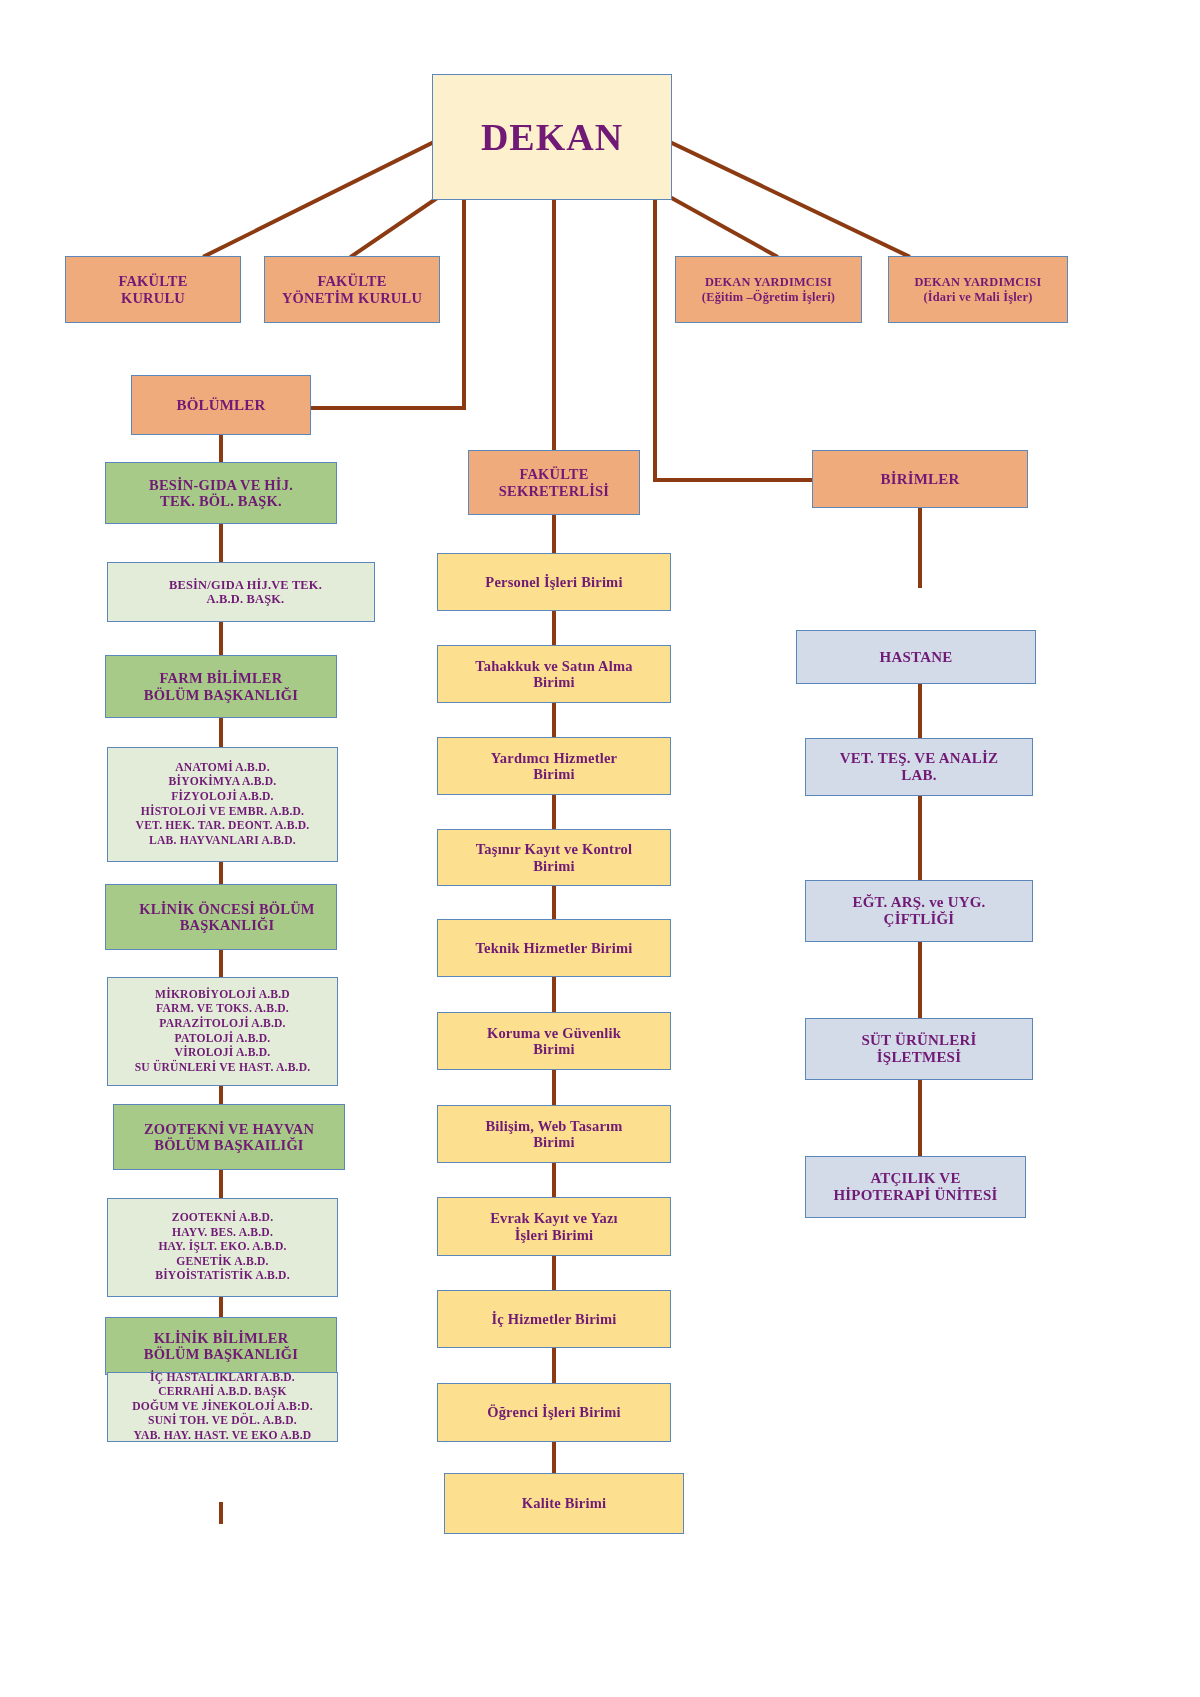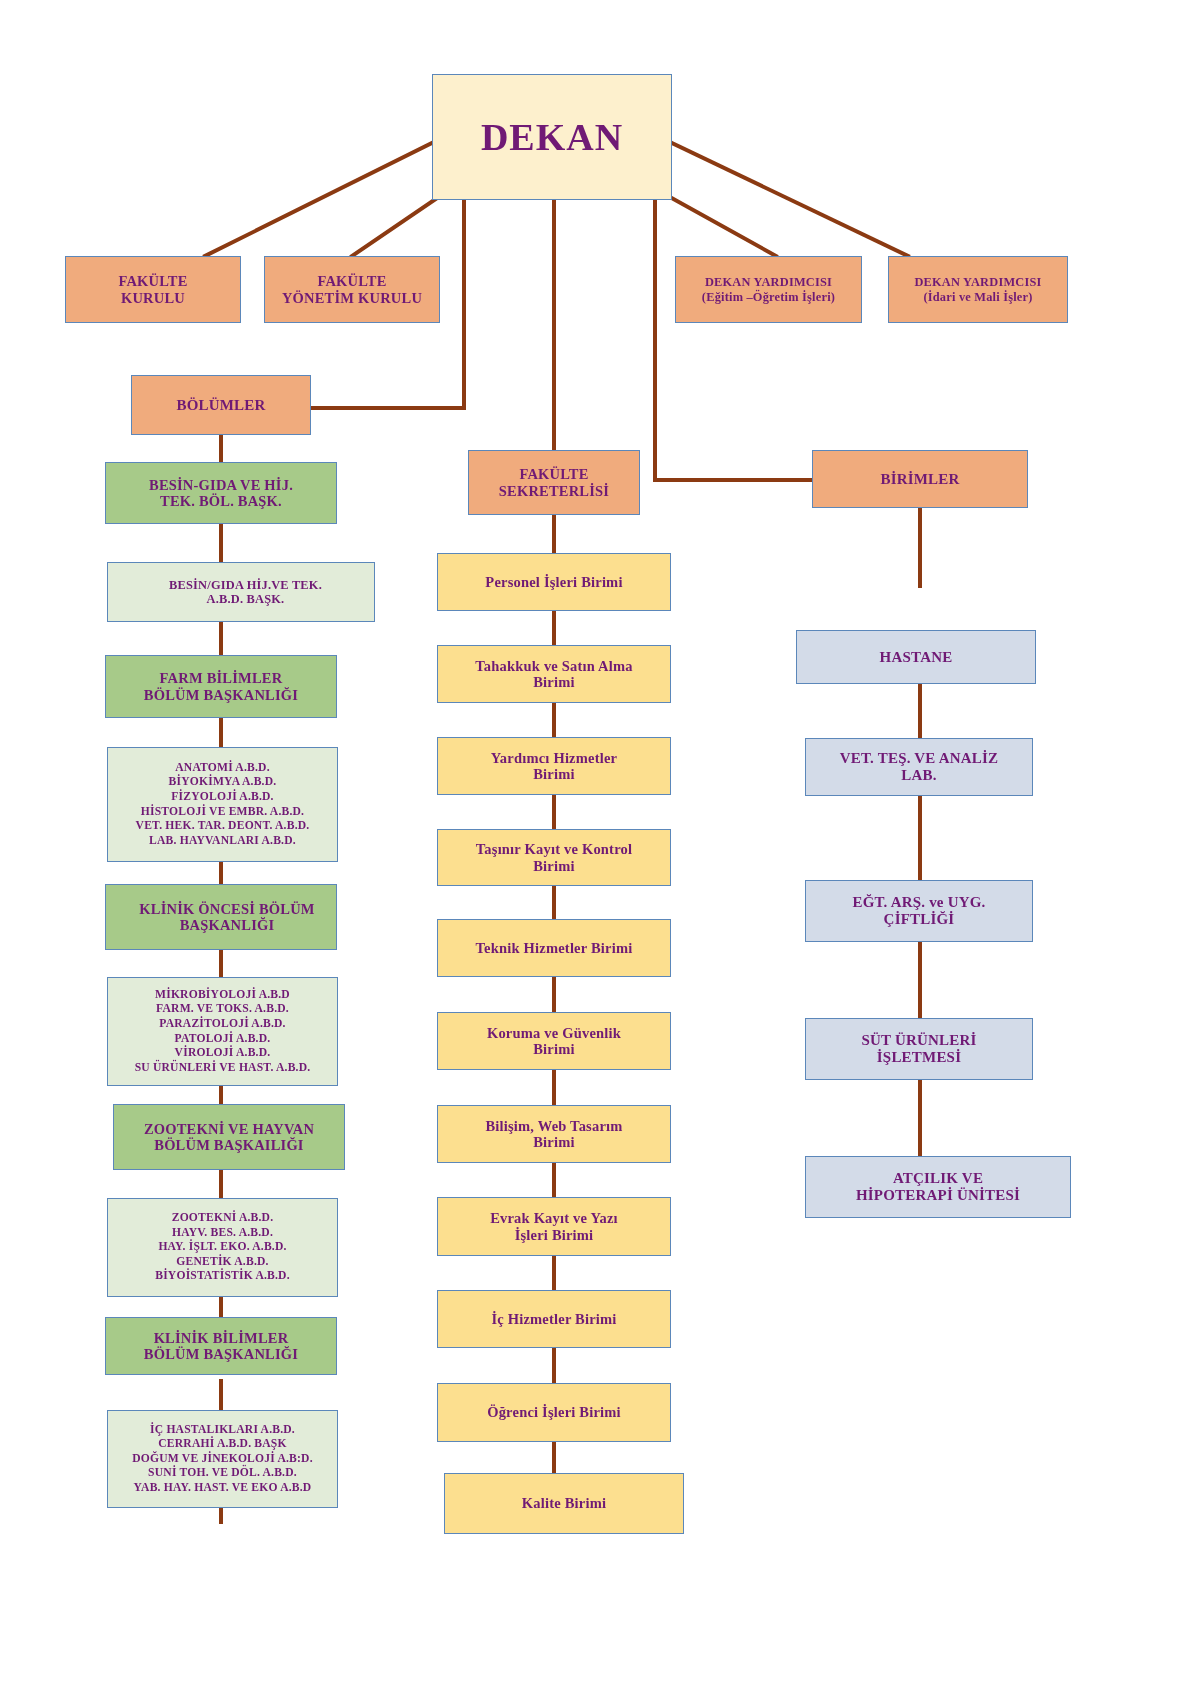--- a/index.html
+++ b/index.html
@@ -168,21 +168,21 @@
 HAYV. BES. A.B.D.
 HAY. İŞLT. EKO.  A.B.D.
 GENETİK A.B.D.
 BİYOİSTATİSTİK A.B.D.</span>
   </div>
 
   <div class="box t-green sz-head" style="left:105px;top:1317px;width:232px;height:58px;">
     <span class="inner">KLİNİK BİLİMLER
 BÖLÜM BAŞKANLIĞI</span>
   </div>
-  <div class="box t-lgreen sz-list" style="left:107px;top:1410px;width:231px;height:98px;">
+  <div class="box t-lgreen sz-list" style="left:107px;top:1372px;width:231px;height:70px;">
     <span class="inner">İÇ HASTALIKLARI A.B.D.
 CERRAHİ A.B.D. BAŞK
 DOĞUM VE JİNEKOLOJİ A.B:D.
 SUNİ TOH. VE DÖL. A.B.D.
 YAB. HAY. HAST. VE EKO A.B.D</span>
   </div>
 
   <div class="box t-yellow sz-head" style="left:437px;top:553px;width:234px;height:58px;">
     <span class="inner">Personel İşleri Birimi</span>
   </div>
@@ -231,18 +231,18 @@
 LAB.</span>
   </div>
   <div class="box t-blue sz-unit" style="left:805px;top:880px;width:228px;height:62px;">
     <span class="inner">EĞT. ARŞ. ve UYG.
 ÇİFTLİĞİ</span>
   </div>
   <div class="box t-blue sz-unit" style="left:805px;top:1018px;width:228px;height:62px;">
     <span class="inner">SÜT ÜRÜNLERİ
 İŞLETMESİ</span>
   </div>
-  <div class="box t-blue sz-unit" style="left:805px;top:1156px;width:266px;height:62px;">
+  <div class="box t-blue sz-unit" style="left:805px;top:1156px;width:221px;height:62px;">
     <span class="inner">ATÇILIK VE
 HİPOTERAPİ ÜNİTESİ</span>
   </div>
 
 </div>
 
 </body></html>

